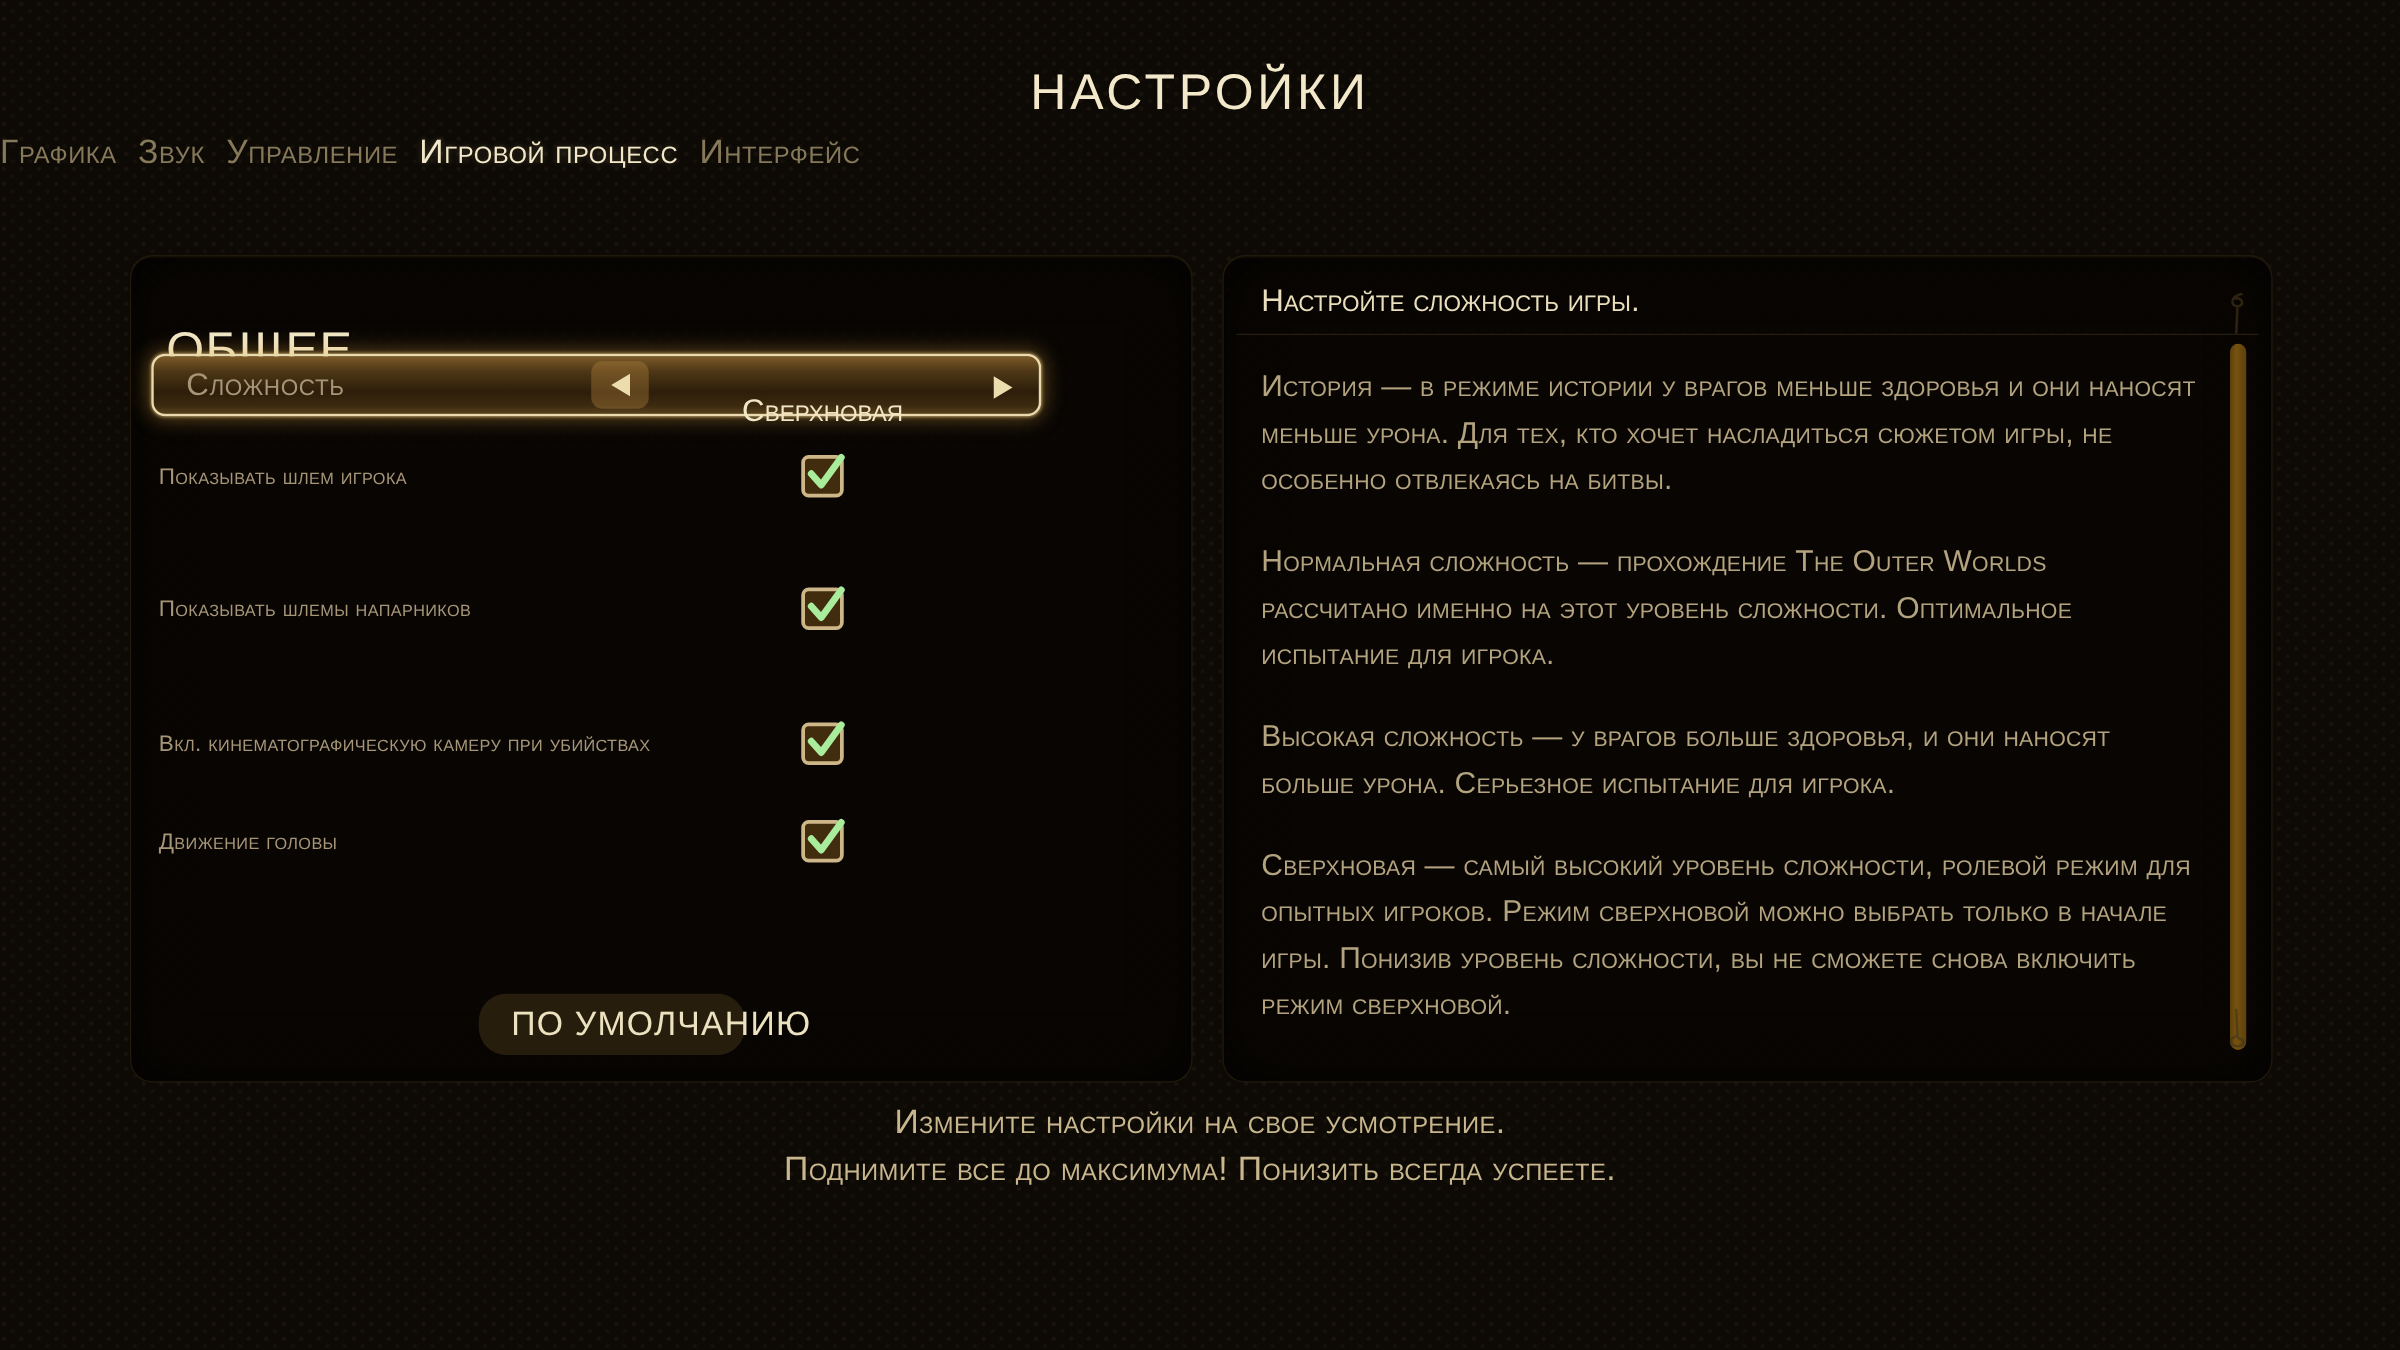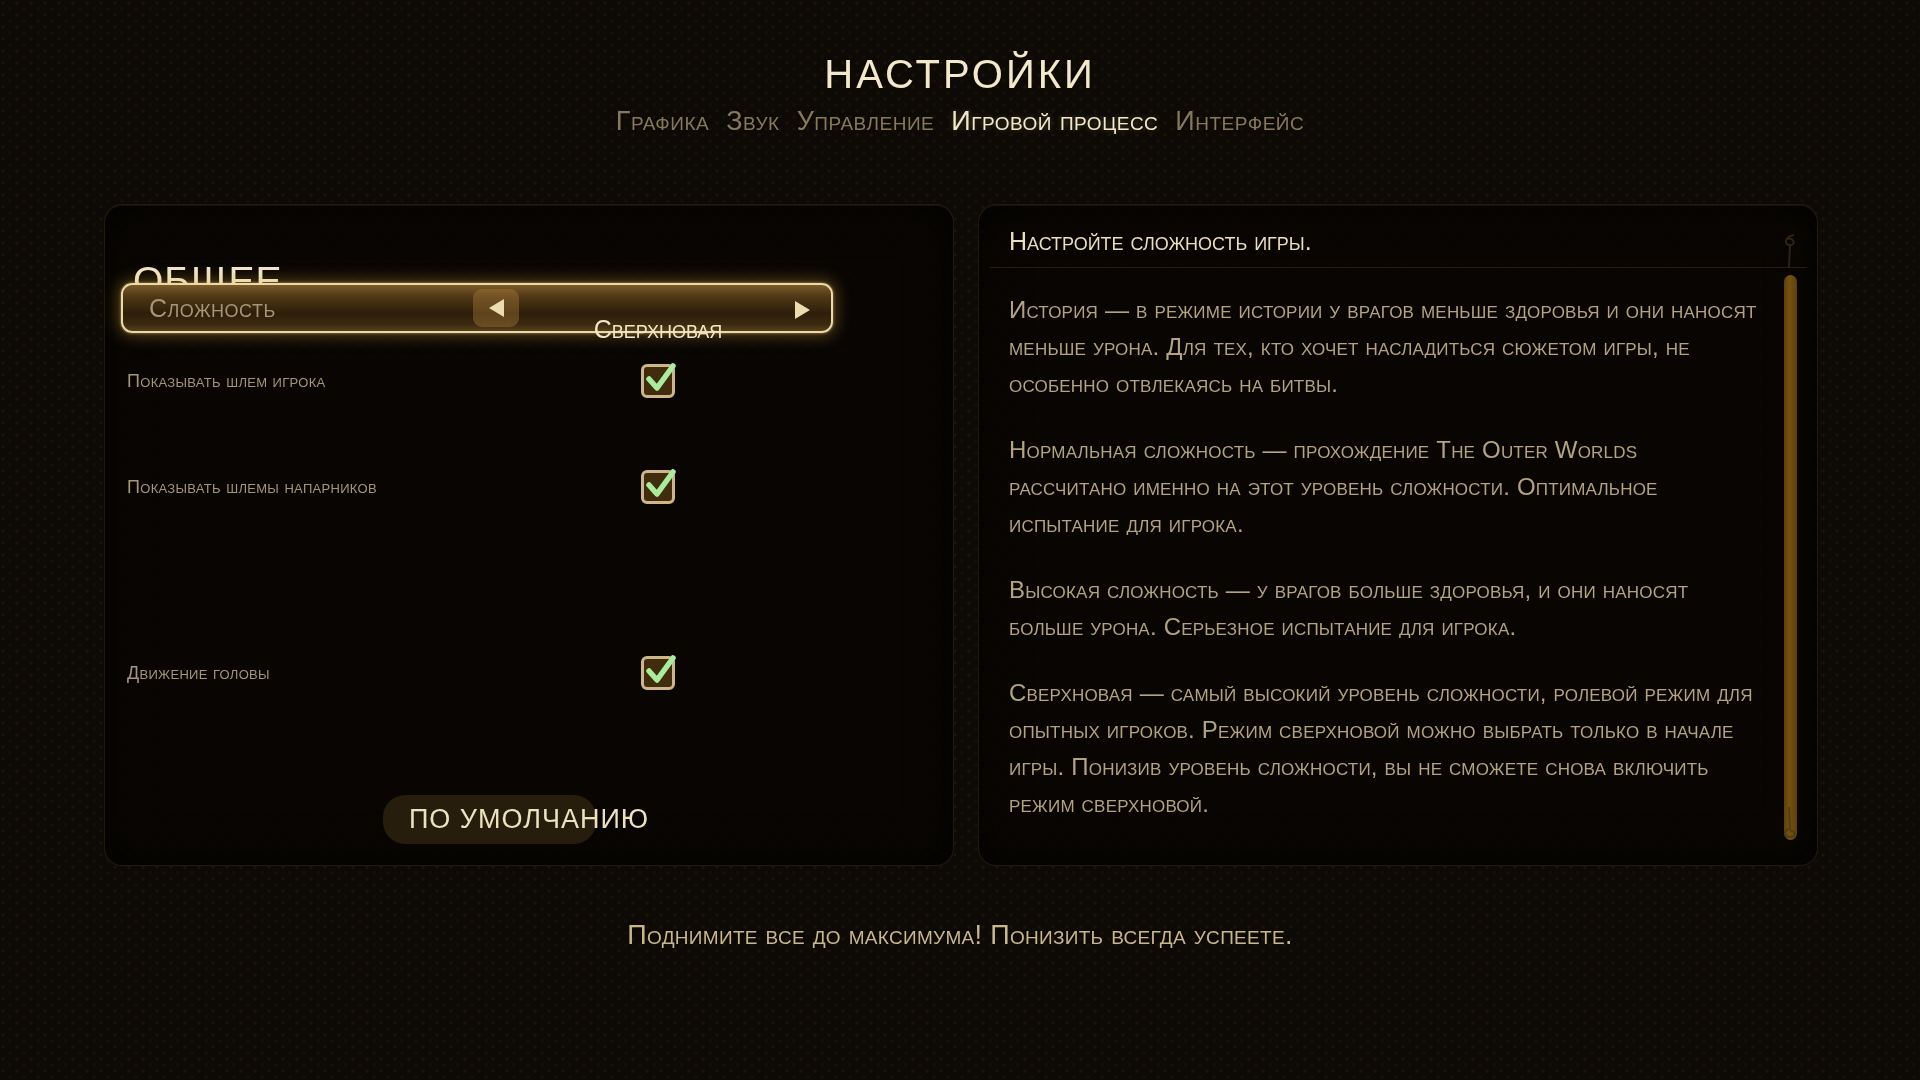--- a/index.html
+++ b/index.html
@@ -14,21 +14,21 @@
     font-family:"Liberation Sans", sans-serif;
     color:#f2e8c8;
   }
   .sc { font-variant:small-caps; }
   .page-title {
     position:absolute; top:52px; left:0; right:0; text-align:center;
     font-size:40px; letter-spacing:3px; color:#f3e9ca; font-weight:400;
   }
   .tab-bar {
     position:absolute; top:106px; left:0; right:0;
-    display:flex; justify-content:center; gap:17px;
+    display:flex; gap:17px;
     font-size:27px; letter-spacing:.5px;
   }
   .tab { color:#86795a; cursor:pointer; }
   .tab.active { color:#f3e9ca; text-shadow:0 0 6px rgba(240,220,160,.25); }
 
   .panel {
     position:absolute; top:204px; height:662px;
     background:rgba(7,5,2,.82);
     border:1px solid rgba(88,68,32,.32);
     border-radius:18px;
@@ -130,20 +130,28 @@
 
     <div class="opt-row" style="top:238px; height:88px;">
       <div class="opt-label sc">Показывать шлемы напарников</div>
       <div class="checkbox">
         <svg width="32" height="34" viewBox="0 0 32 34">
           <path d="M4 19 L12 28 L28 6" fill="none" stroke="#a8ec9c" stroke-width="5.5" stroke-linecap="round" stroke-linejoin="round"></path>
         </svg>
       </div>
     </div>
 
+    <div class="opt-row" style="top:346px; height:88px;">
+      <div class="opt-label sc">Вкл. кинематографическую камеру при убийствах</div>
+      <div class="checkbox">
+        <svg width="32" height="34" viewBox="0 0 32 34">
+          <path d="M4 19 L12 28 L28 6" fill="none" stroke="#a8ec9c" stroke-width="5.5" stroke-linecap="round" stroke-linejoin="round"></path>
+        </svg>
+      </div>
+    </div>
 
     <div class="opt-row" style="top:442px; height:52px;">
       <div class="opt-label sc">Движение головы</div>
       <div class="checkbox">
         <svg width="32" height="34" viewBox="0 0 32 34">
           <path d="M4 19 L12 28 L28 6" fill="none" stroke="#a8ec9c" stroke-width="5.5" stroke-linecap="round" stroke-linejoin="round"></path>
         </svg>
       </div>
     </div>
 
@@ -168,15 +176,16 @@
 
     <svg class="ornament top" width="26" height="34" viewBox="0 0 26 34">
       <path d="M18 2 C8 4 8 12 14 12 C20 12 18 4 12 6 M14 12 L13 34" fill="none" stroke="#43351a" stroke-width="2"></path>
     </svg>
     <div class="scrollbar-thumb"></div>
     <svg class="ornament bottom" width="26" height="34" viewBox="0 0 26 34">
       <path d="M13 0 L14 22 C8 22 6 30 14 30 C22 30 18 22 14 24" fill="none" stroke="#43351a" stroke-width="2"></path>
     </svg>
   </div>
 
+  <div class="footer-hint l1 sc">Измените настройки на свое усмотрение.</div>
   <div class="footer-hint l2 sc">Поднимите все до максимума! Понизить всегда успеете.</div>
 
 </div>
 
 </body></html>

